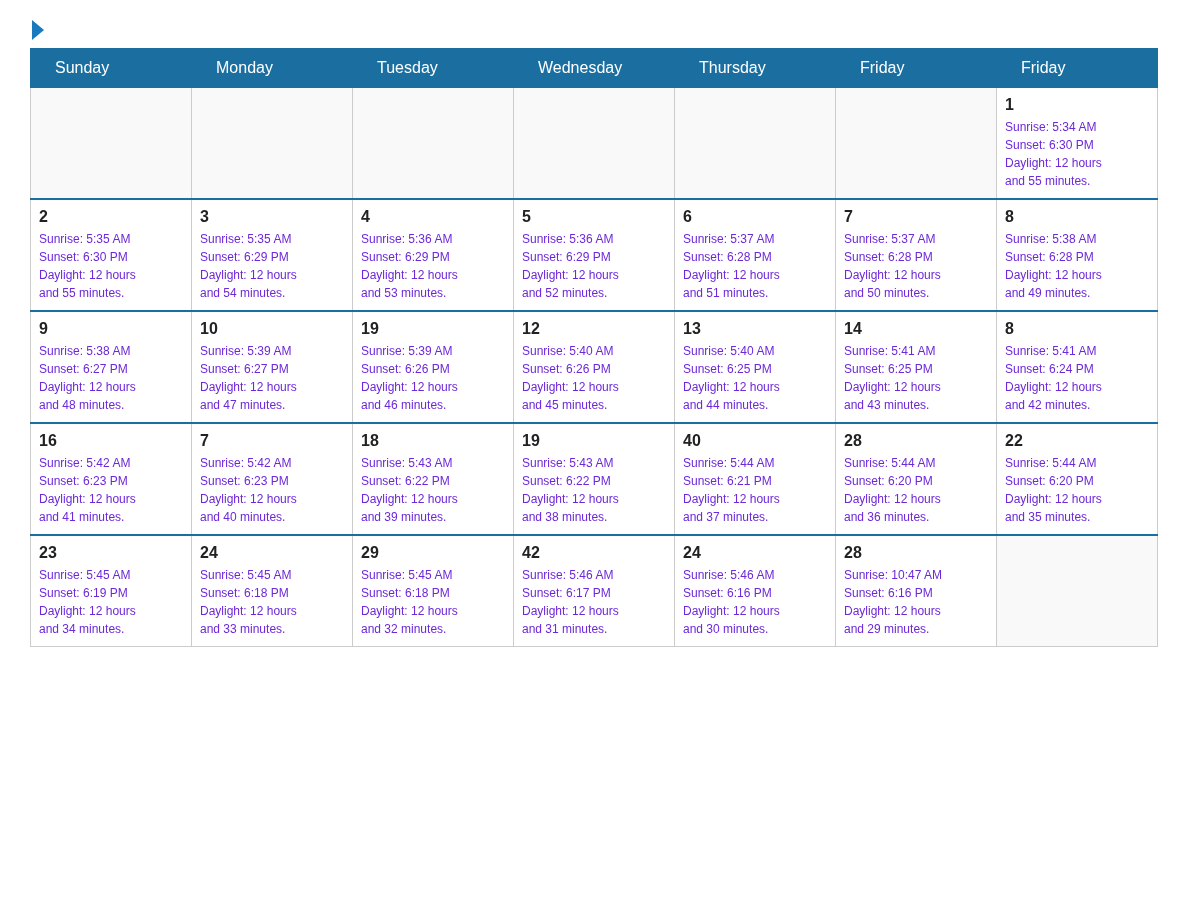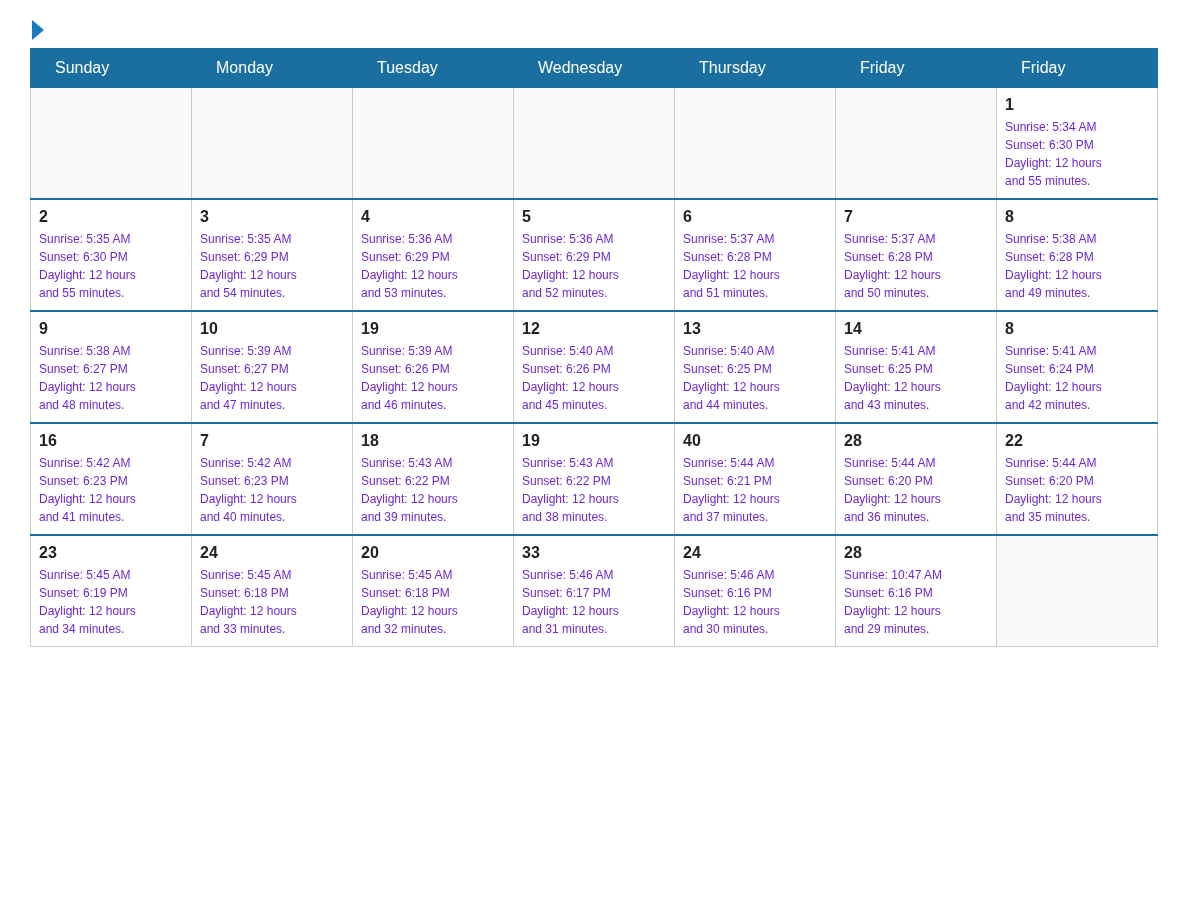--- a/index.html
+++ b/index.html
@@ -304,28 +304,28 @@
 and 34 minutes.</div>
         </td>
         <td>
           <span class="day-number">24</span>
           <div class="day-info" style="white-space: pre-line;">Sunrise: 5:45 AM
 Sunset: 6:18 PM
 Daylight: 12 hours
 and 33 minutes.</div>
         </td>
         <td>
-          <span class="day-number">20</span>
+          <span class="day-number">29</span>
           <div class="day-info" style="white-space: pre-line;">Sunrise: 5:45 AM
 Sunset: 6:18 PM
 Daylight: 12 hours
 and 32 minutes.</div>
         </td>
         <td>
-          <span class="day-number">33</span>
+          <span class="day-number">42</span>
           <div class="day-info" style="white-space: pre-line;">Sunrise: 5:46 AM
 Sunset: 6:17 PM
 Daylight: 12 hours
 and 31 minutes.</div>
         </td>
         <td>
           <span class="day-number">24</span>
           <div class="day-info" style="white-space: pre-line;">Sunrise: 5:46 AM
 Sunset: 6:16 PM
 Daylight: 12 hours

